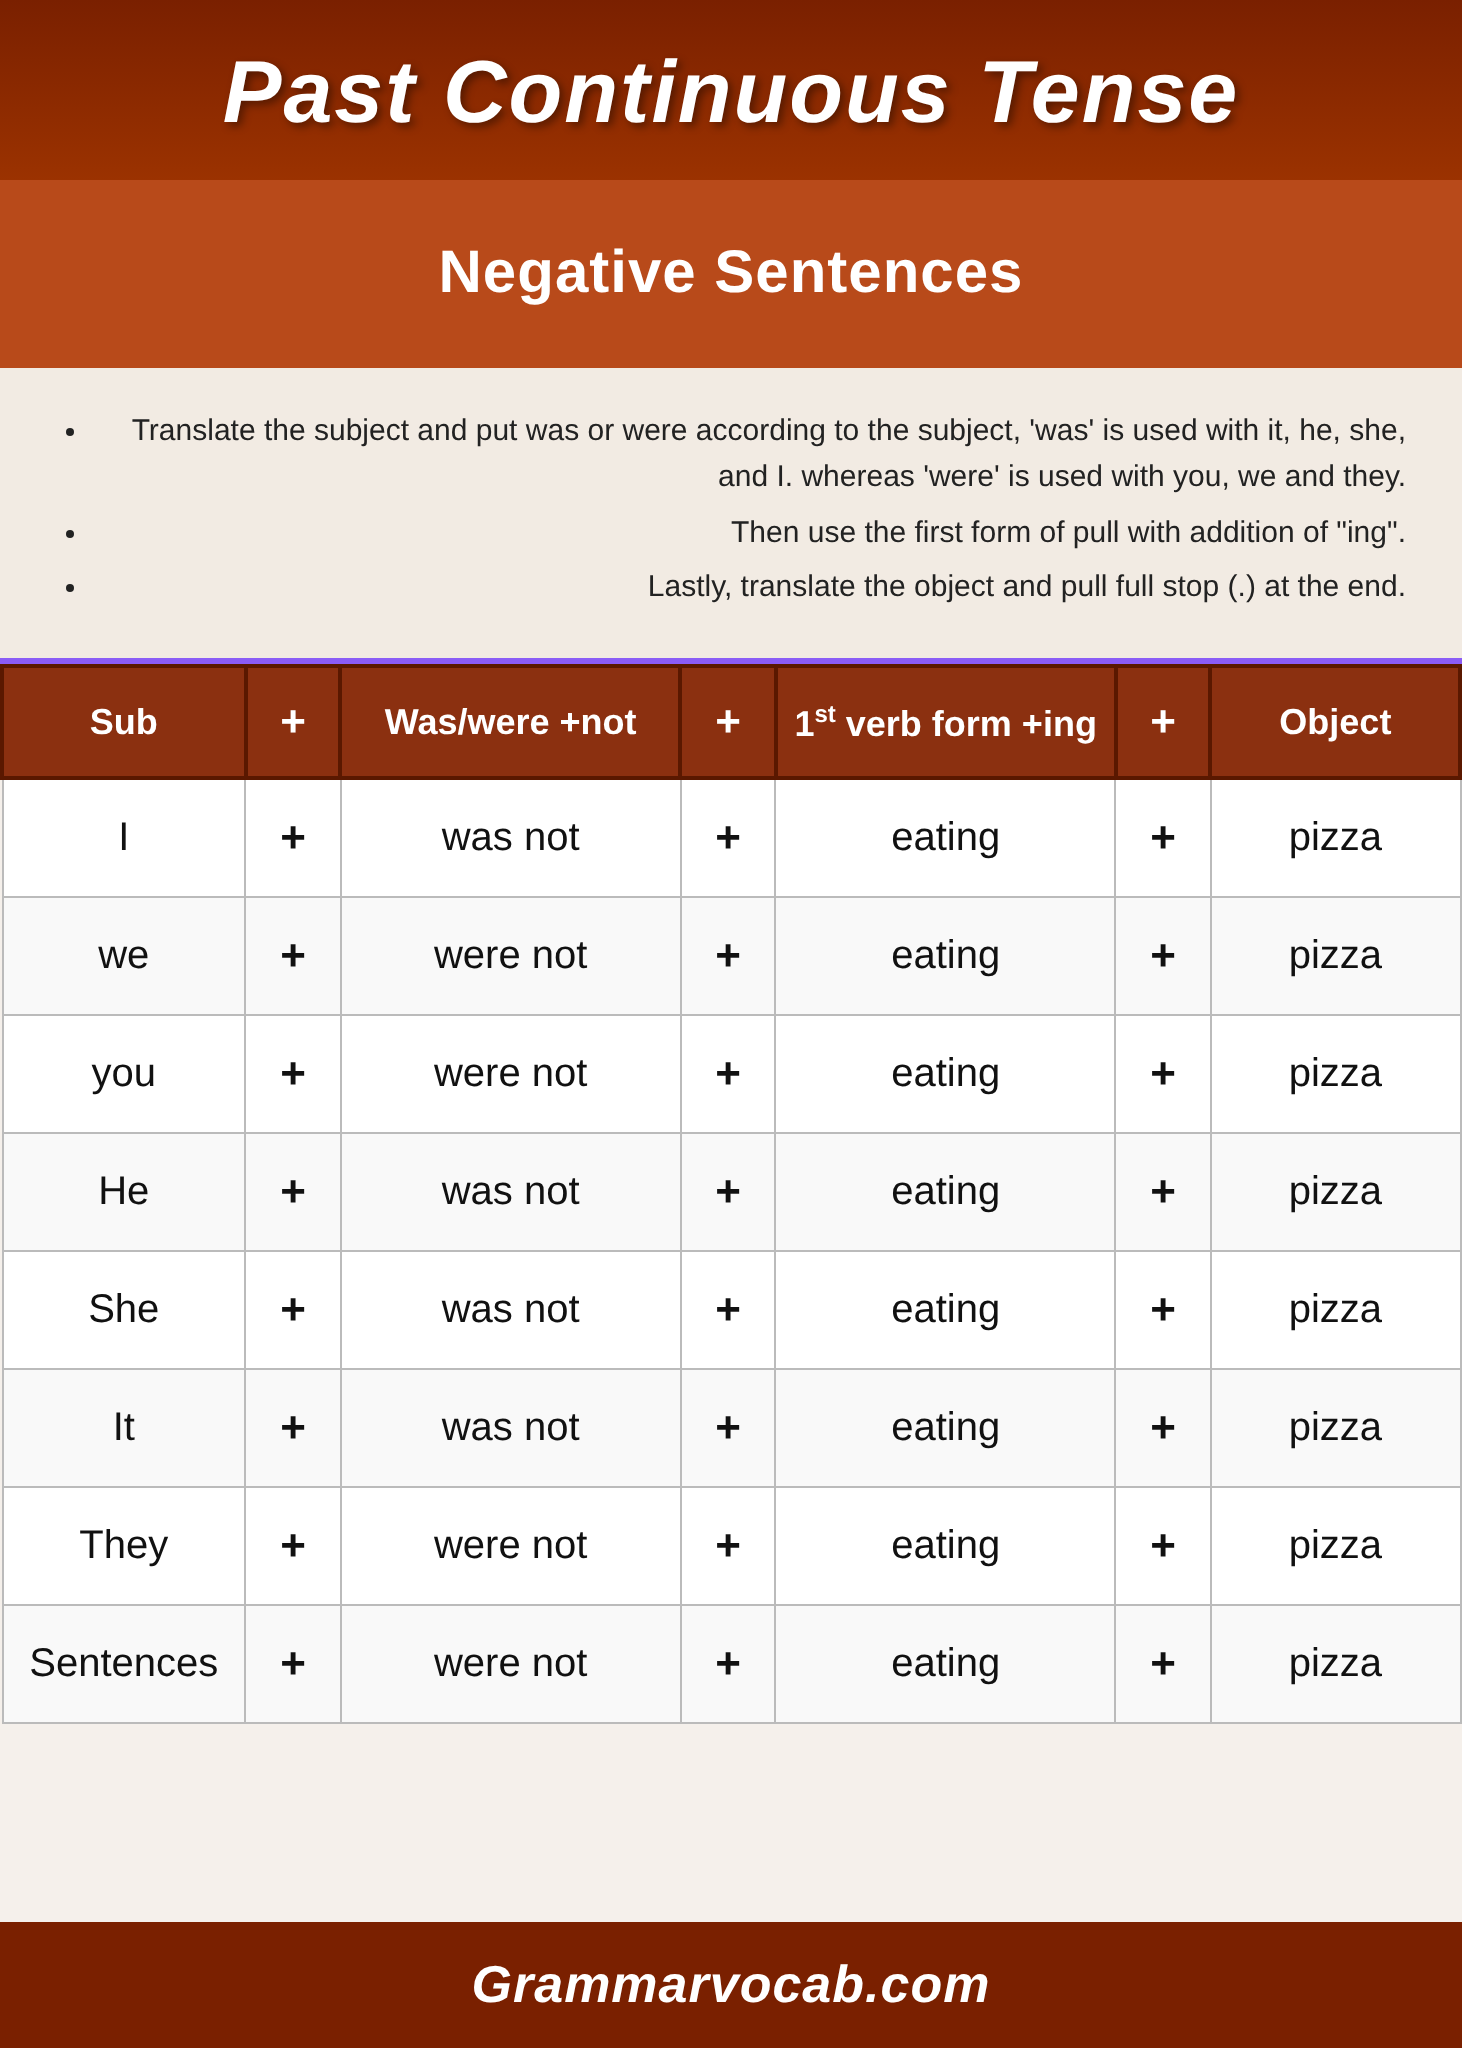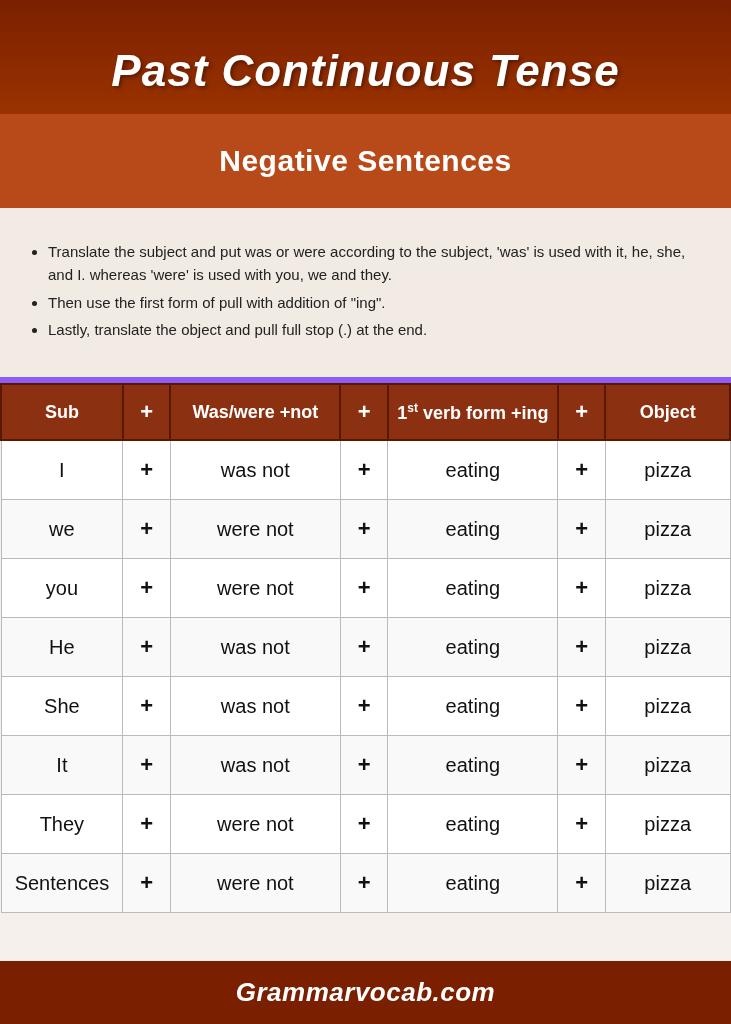--- a/index.html
+++ b/index.html
@@ -31,40 +31,40 @@
       text-align: center;
     }
 
     .header-title h1 {
       color: #ffffff;
       font-size: 44px;
       font-weight: 900;
       font-style: italic;
       text-shadow: 2px 2px 4px rgba(0,0,0,0.4);
       letter-spacing: 1px;
-      margin-top: 24px;
     }
 
     .subtitle-bar {
       background: #b84a1a;
       padding: 30px 20px;
       text-align: center;
     }
 
     .subtitle-bar h2 {
       color: #ffffff;
       font-size: 30px;
       font-weight: 700;
       letter-spacing: 0.5px;
     }
 
     .instructions {
       background: #f2ebe3;
-      padding: 32px 28px;
-      border-bottom: 6px solid #8b5cf6;
+      padding: 20px 28px;
+      border-bottom: 3px solid #8b5cf6;
+      text-align: right;
     }
 
     .instructions ul {
       list-style: disc;
       padding-left: 20px;
     }
 
     .instructions ul li {
       font-size: 15px;
       color: #222;

